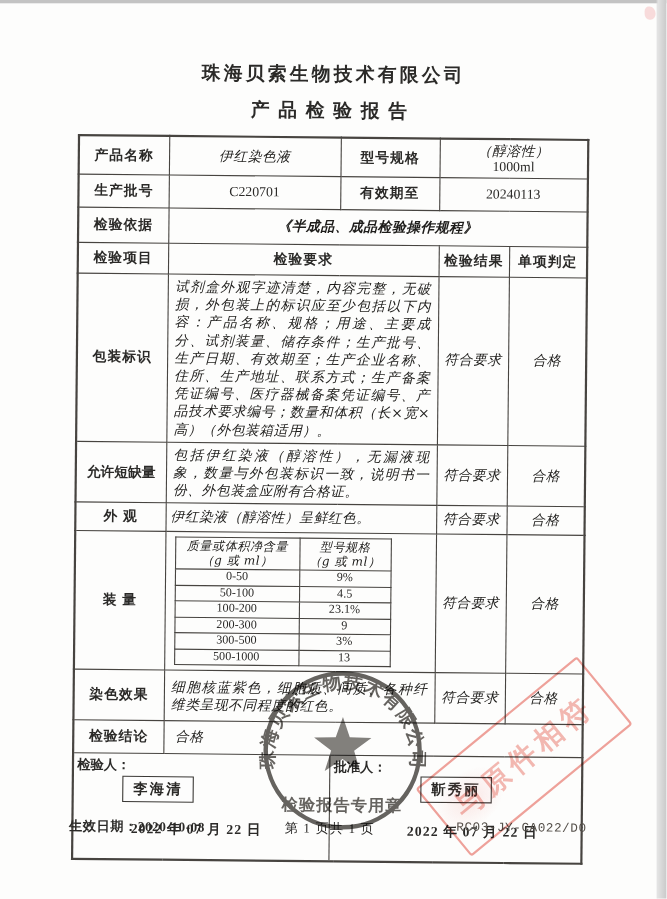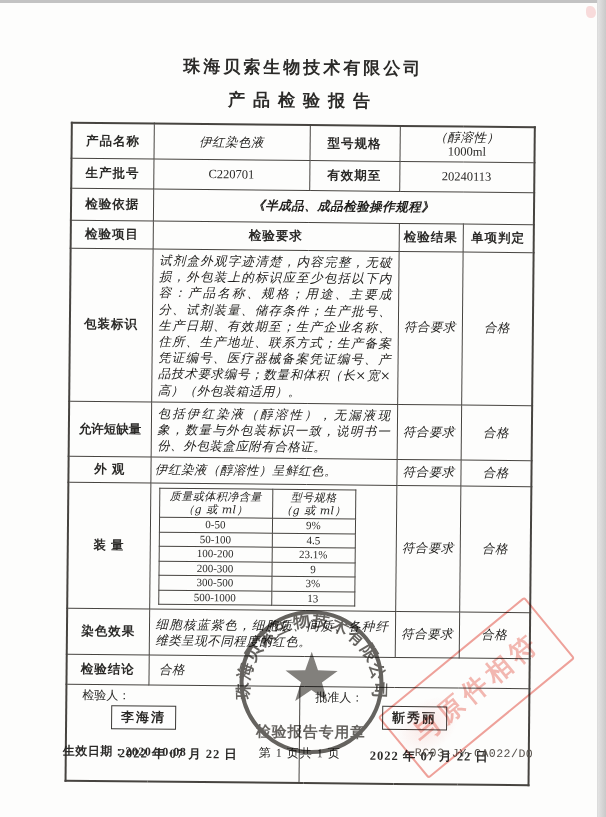--- a/index.html
+++ b/index.html
@@ -39,21 +39,21 @@
     width:196px;margin:2px 0 2px 4px;border:1.8px solid #474440;
   }
   table.inner td{border:1px solid #474440;text-align:center;font-size:11px;padding:0 2px;line-height:13.5px;}
   table.inner .ih td{font-size:11px;line-height:13px;padding:1px 0;}
 
   
   .signoff-cell{padding:0 !important;height:95px;position:relative;}
   .signoff-half{position:absolute;top:0;height:95px;}
   .half-left{left:0;width:232px;}
   .half-right{left:232px;width:229px;border-left:1px solid #474440;}
-  .signoff-label{position:absolute;top:2px;left:3px;font-size:12px;font-weight:400;margin-left:12px;}
+  .signoff-label{position:absolute;top:2px;left:3px;font-size:12px;font-weight:700;}
   .name-box{
     position:absolute;border:1.3px solid #3a3835;padding:2px 9px;
     font-size:13px;font-weight:600;letter-spacing:2px;background:rgba(255,255,255,.25);
   }
   .nb-left{left:44px;top:20px;text-align:right;}
   .nb-right{left:82px;top:18px;}
   .sign-date{position:absolute;font-size:12.5px;font-weight:700;letter-spacing:1px;}
   .sd-left{left:52px;top:60px;}
   .sd-right{left:70px;top:60px;}
 

